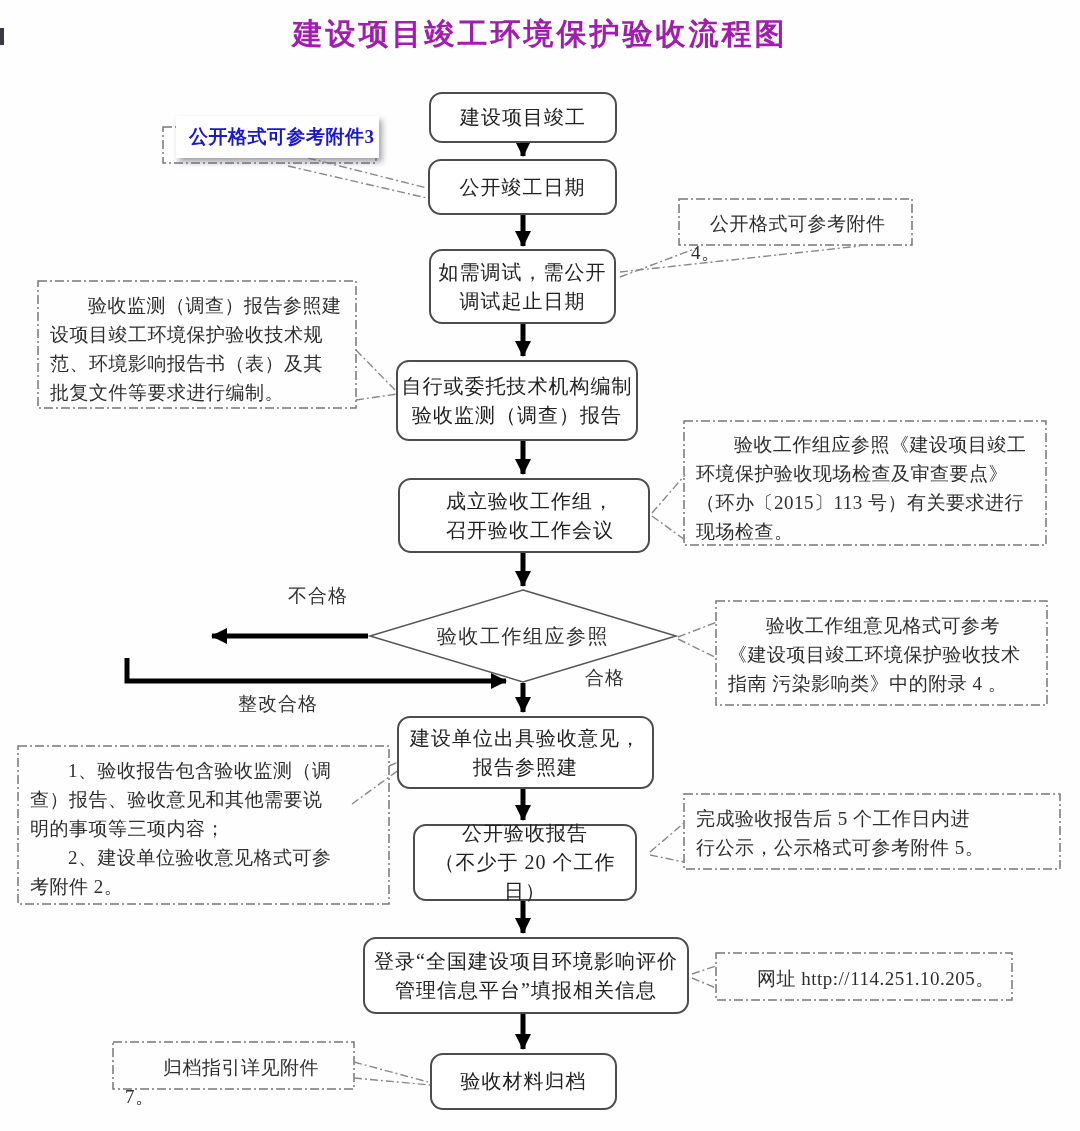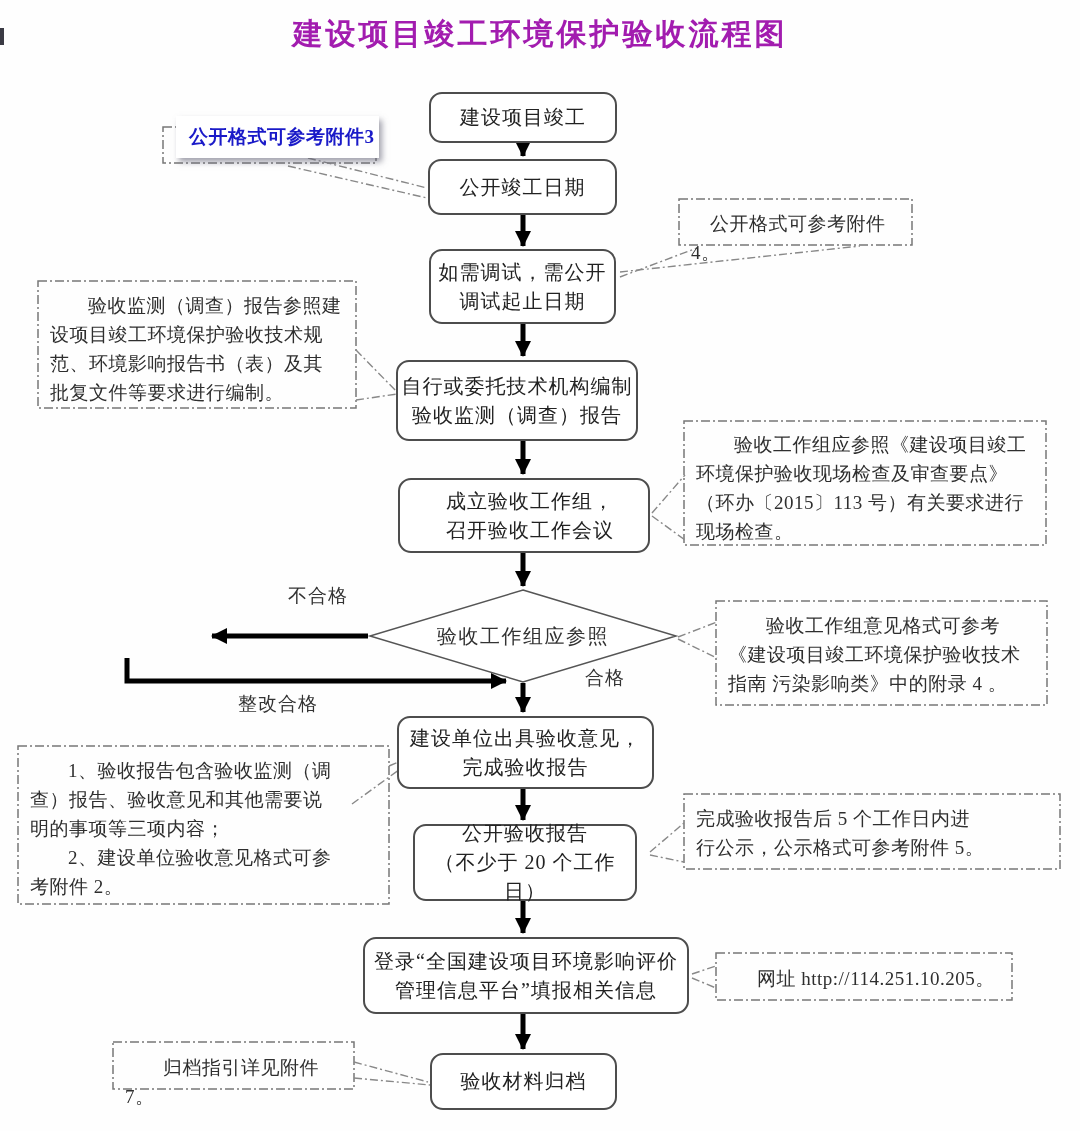--- a/index.html
+++ b/index.html
@@ -105,21 +105,21 @@
 
   <div class="node" style="left:429px;top:92px;width:188px;height:51px;">建设项目竣工</div>
   <div class="node" style="left:428px;top:159px;width:189px;height:56px;">公开竣工日期</div>
   <div class="node" style="left:429px;top:249px;width:187px;height:75px;">如需调试，需公开
 调试起止日期</div>
   <div class="node" style="left:396px;top:360px;width:242px;height:81px;">自行或委托技术机构编制
 验收监测（调查）报告</div>
   <div class="node" style="left:398px;top:478px;width:252px;height:75px;padding-left:12px;">成立验收工作组，
 召开验收工作会议</div>
   <div class="node" style="left:397px;top:716px;width:257px;height:73px;">建设单位出具验收意见，
-完成验收报告</div>
+报告参照建</div>
   <div class="node" style="left:413px;top:824px;width:224px;height:77px;">公开验收报告
 （不少于 20 个工作日）</div>
   <div class="node" style="left:363px;top:937px;width:326px;height:77px;">登录“全国建设项目环境影响评价
 管理信息平台”填报相关信息</div>
   <div class="node" style="left:430px;top:1053px;width:187px;height:57px;">验收材料归档</div>
 
   <div class="diamond-label" style="left:423px;top:623px;width:200px;">验收工作组应参照</div>
 
   <div class="edge-label" style="left:258px;top:583px;width:120px;">不合格</div>
   <div class="edge-label" style="left:565px;top:665px;width:80px;">合格</div>

